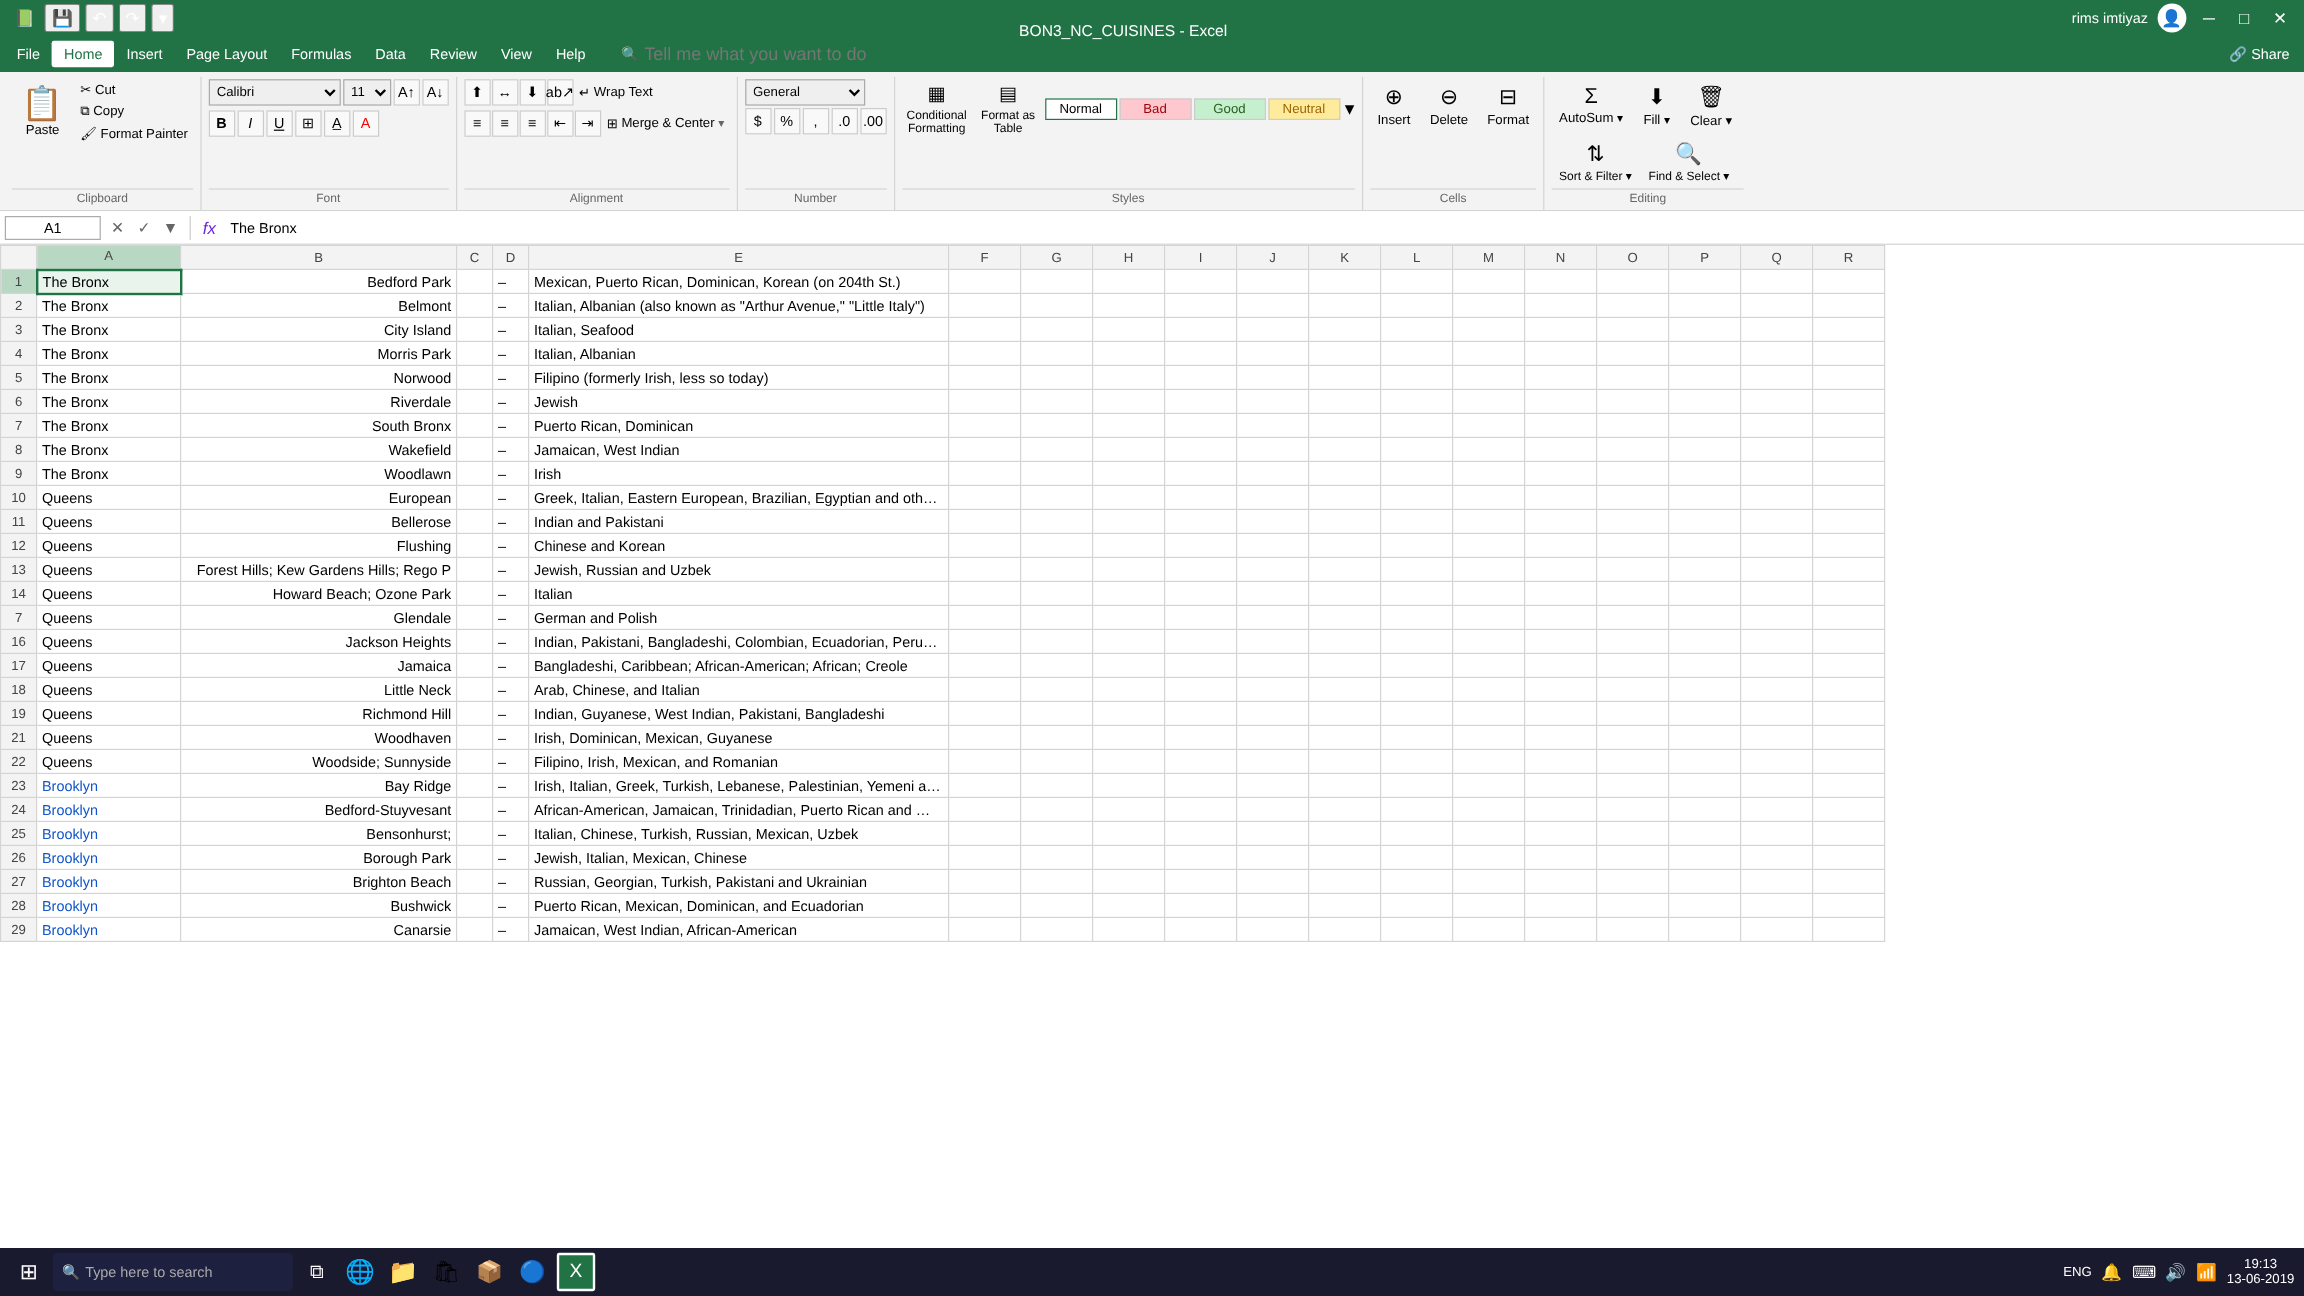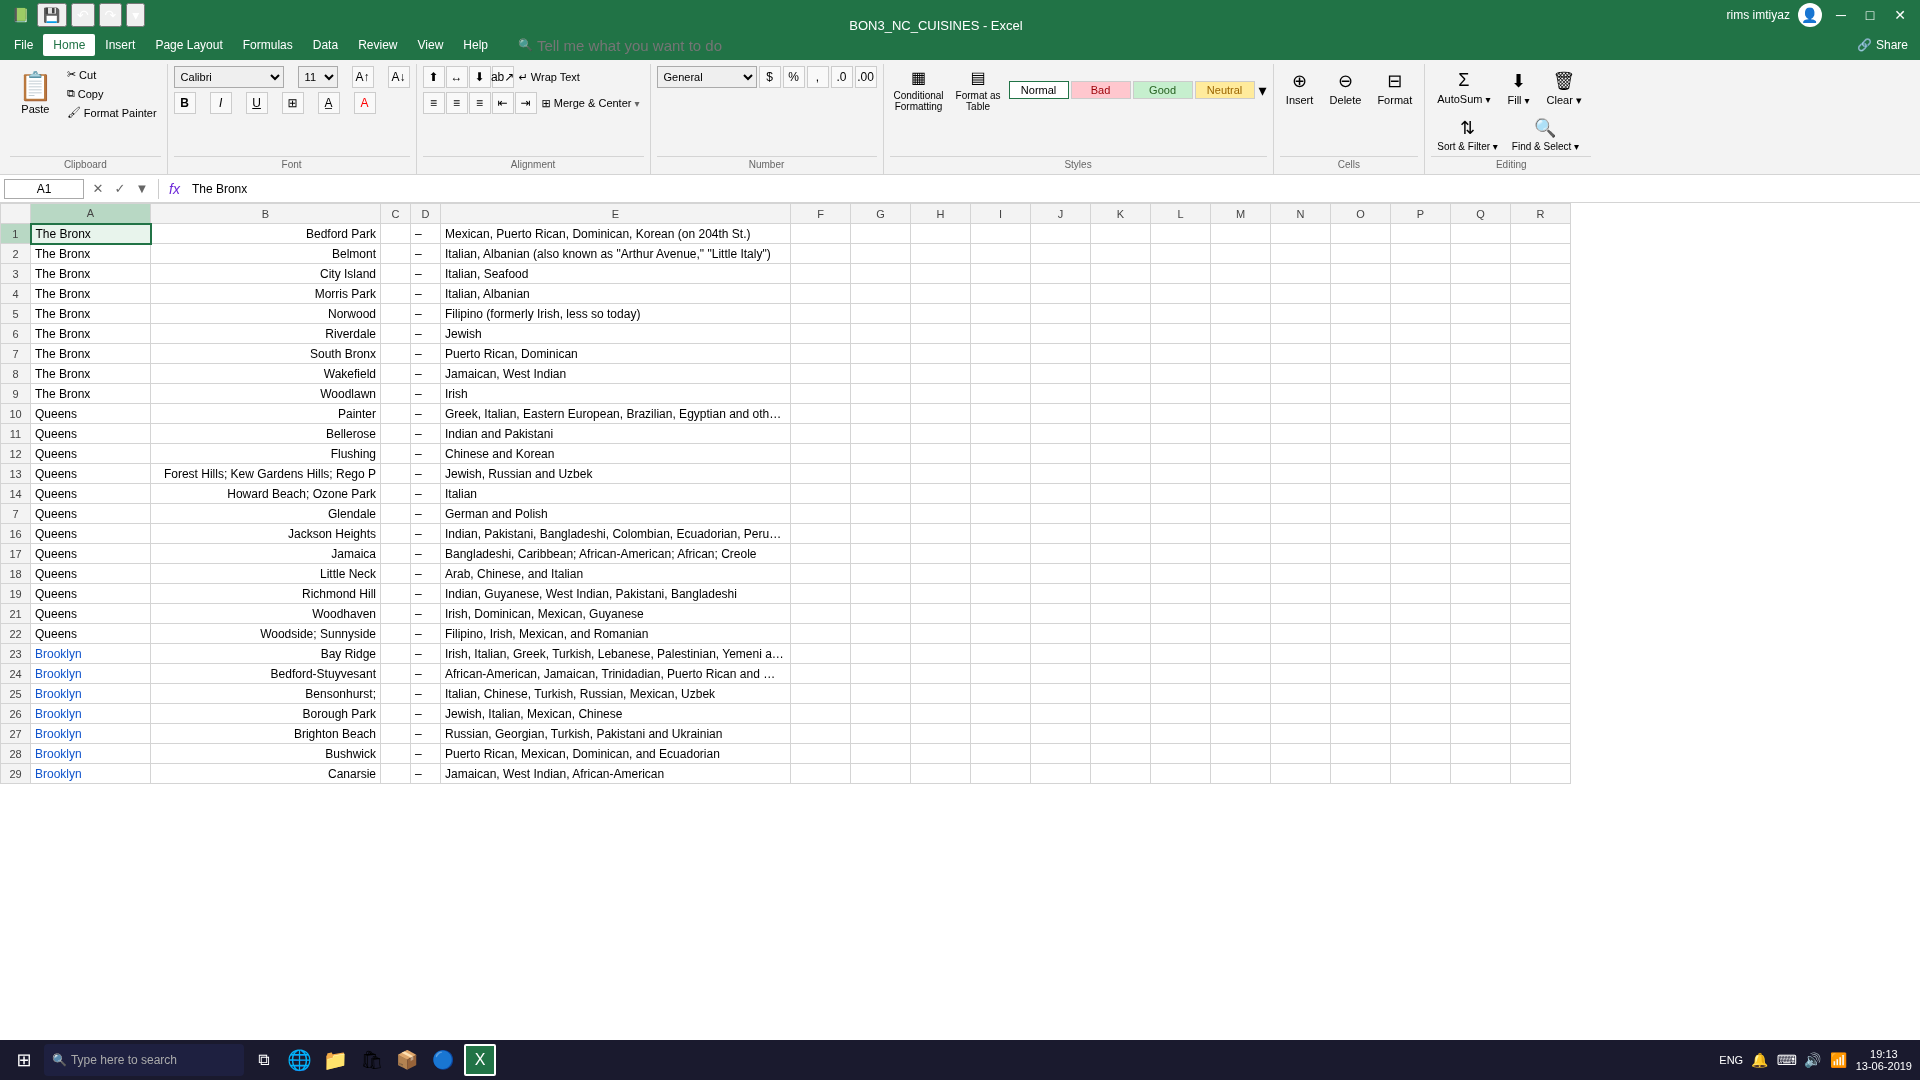--- a/index.html
+++ b/index.html
@@ -102,21 +102,21 @@
       cursor: pointer;
       border-radius: 2px;
       border: none;
       background: none;
     }
     .paste-icon { font-size: 28px; }
     .paste-label { font-size: 11px; }
     .clipboard-sub { display: flex; flex-direction: column; justify-content: flex-start; gap: 2px; }
 
     
-    .font-group-row { display: flex; align-items: center; gap: 14px; margin-bottom: 2px; }
+    .font-group-row { display: flex; align-items: center; gap: 2px; margin-bottom: 2px; }
     .font-select {
       font-size: 11px;
       padding: 1px 2px;
       border: 1px solid #aaa;
       width: 110px;
       height: 22px;
     }
     .size-select {
       font-size: 11px;
       padding: 1px 2px;
@@ -380,21 +380,21 @@
           <span>⊞</span>
           <span>Merge &amp; Center</span>
           <span class="dropdown-arrow">▾</span>
         </button>
       </div>
     </div>
     <div class="ribbon-group-label">Alignment</div>
   </div>
 
   <div class="ribbon-group">
-    <div class="ribbon-group-content" style="flex-direction:row;gap:2px;">
+    <div class="ribbon-group-content" style="flex-direction:column;gap:2px;">
       <div>
         <select class="number-select">
           <option>General</option>
         </select>
       </div>
       <div style="display:flex;gap:2px;align-items:center;">
         <button class="font-btn">$</button>
         <button class="font-btn">%</button>
         <button class="font-btn">,</button>
         <button class="font-btn">.0</button>
@@ -701,21 +701,21 @@
             <td class="col-other"></td>
             <td class="col-other"></td>
             <td class="col-other"></td>
             <td class="col-other"></td>
             <td class="col-other"></td>
             <td class="col-other"></td>
           </tr>
           <tr>
             <th class="row-header">10</th>
             <td class="col-a">Queens</td>
-            <td class="col-b">Painter</td>
+            <td class="col-b">European</td>
             <td class="col-c"></td>
             <td class="col-d">–</td>
             <td class="col-e">Greek, Italian, Eastern European, Brazilian, Egyptian and other Arabic</td>
             <td class="col-other"></td>
             <td class="col-other"></td>
             <td class="col-other"></td>
             <td class="col-other"></td>
             <td class="col-other"></td>
             <td class="col-other"></td>
             <td class="col-other"></td>

